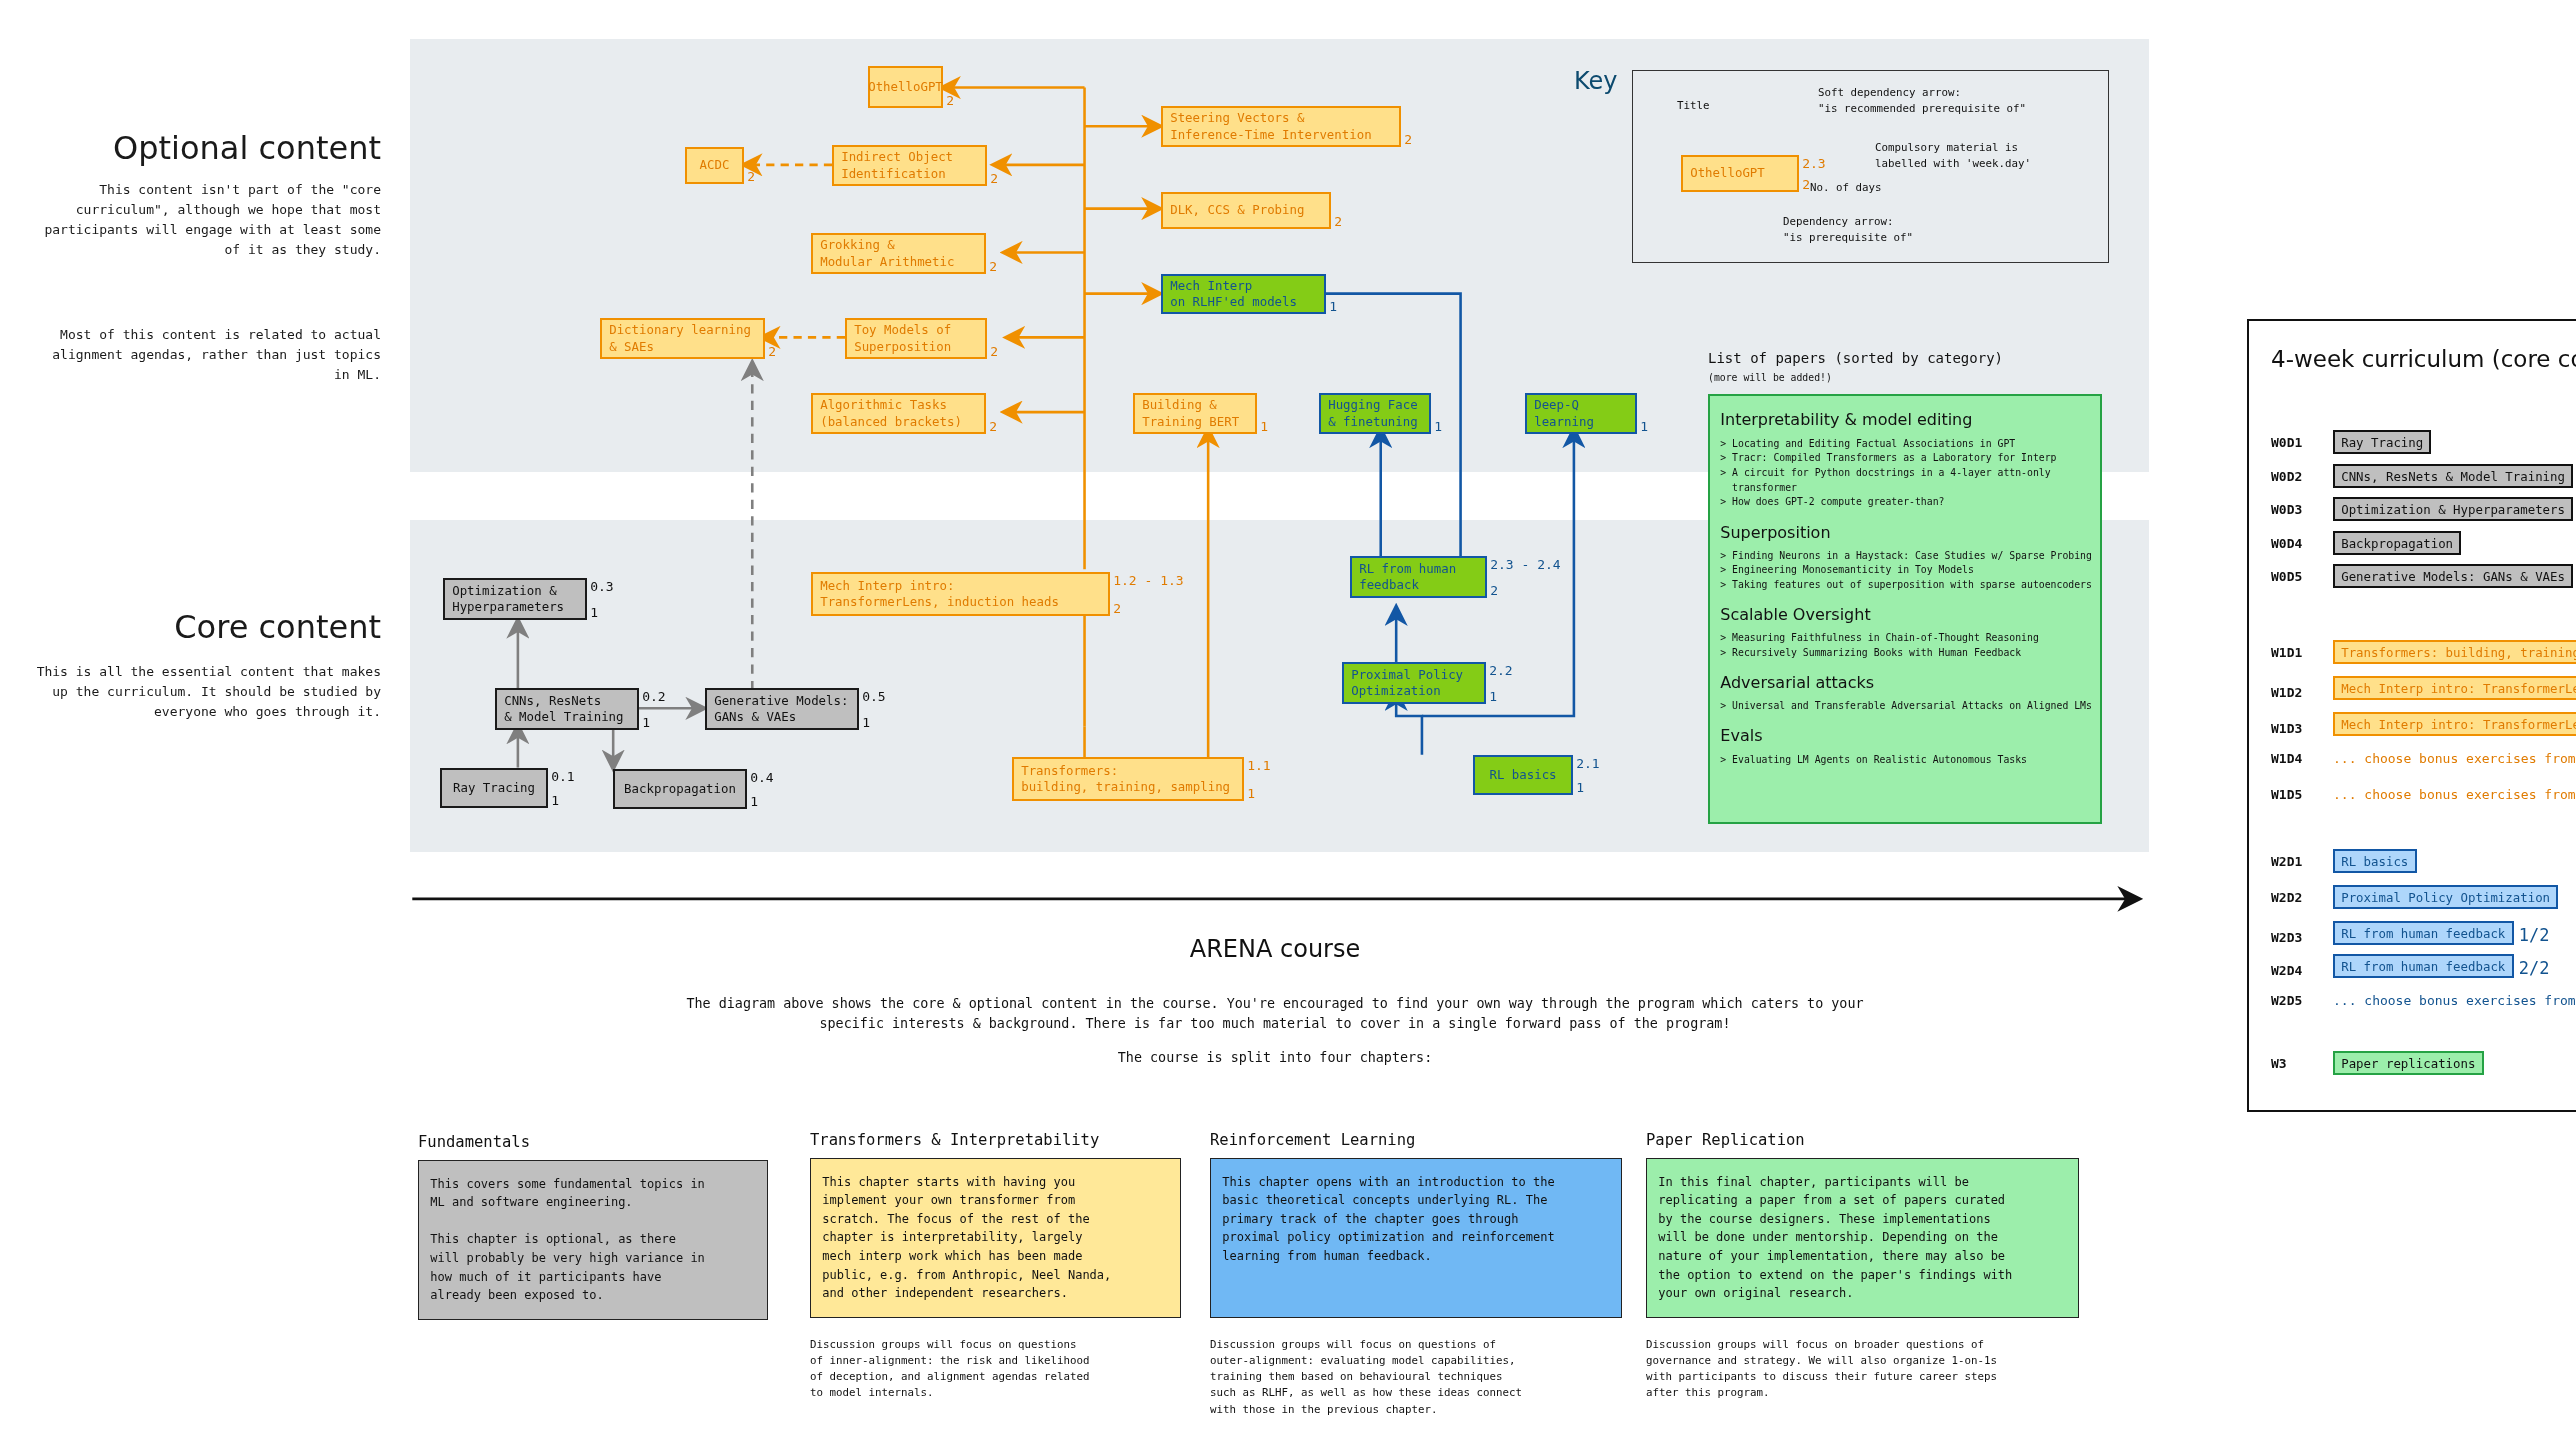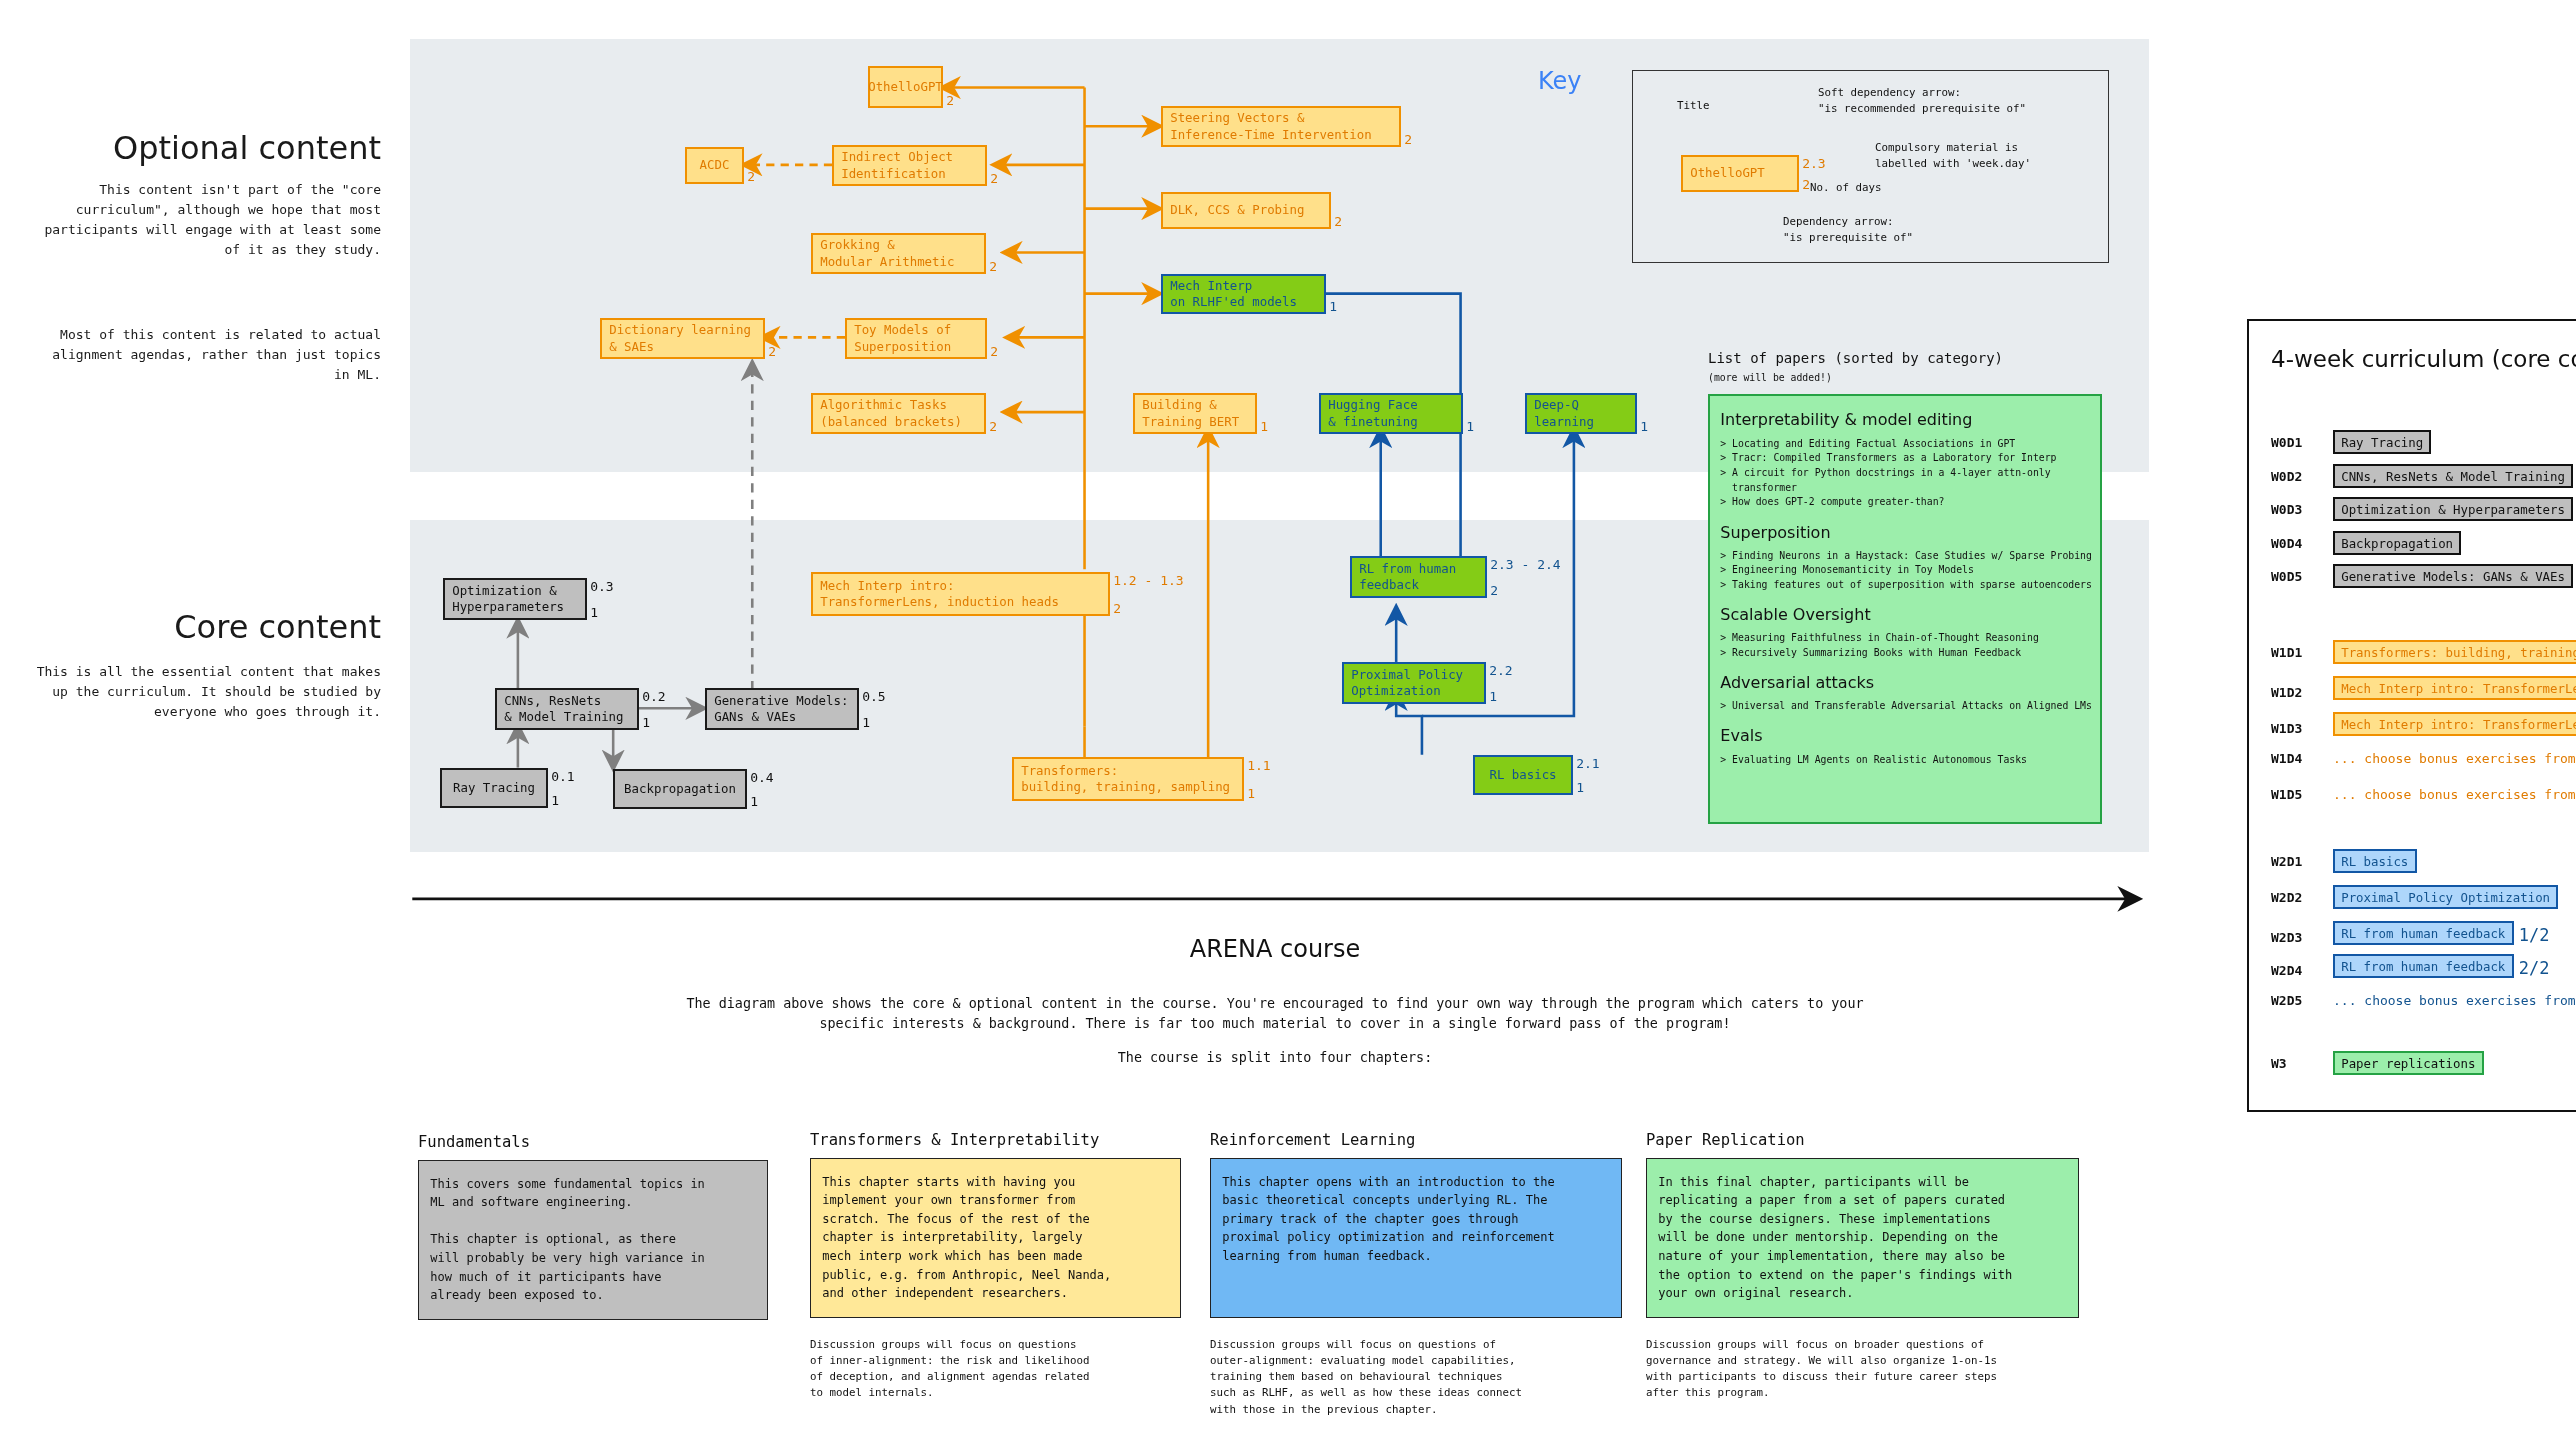--- a/index.html
+++ b/index.html
@@ -43,21 +43,21 @@
     position:absolute; font-size:13px; white-space:nowrap;
   }
   .tagTR { left:100%; top:-2.1px; margin-left:5.2px; }
   .tagBR { left:100%; bottom:-3.1px; margin-left:5.2px; }
   .grey .tagTR, .grey .tagBR { color:#111; }
   .orange .tagTR, .orange .tagBR { color:#e07b00; }
   .blue .tagTR, .blue .tagBR { color:#12538f; }
 
   
   .keybox { border:1.5px solid #333; background:#e8ecef; }
-  .keyword { font-family:"DejaVu Sans", sans-serif; font-size:24px; color:#3b82f6; }
+  .keyword { font-family:"DejaVu Sans", sans-serif; font-size:24px; color:#0c4a6e;margin-left:36px; }
   .keylabel { font-size:10.8px; color:#111; line-height:1.45; white-space:pre; }
 
   
   .papers-title { font-size:14px; color:#111; }
   .papers-sub   { font-size:9.8px; color:#111; }
   .greenbox { background:#9ceeab; border:2.6px solid #25a244; }
   .green-h  { font-size:16px; color:#111; font-family:"DejaVu Sans", sans-serif;}
   .green-li { font-size:9.8px; color:#111; line-height:1.5; white-space:pre; }
 
   
@@ -263,21 +263,21 @@
 (balanced brackets)</span>
   <span class="tagBR">2</span>
 </div>
 
 <div class="node orange" style="left:1133px; top:393px; width:124px; height:41px;">
   <span>Building &amp;
 Training BERT</span>
   <span class="tagBR">1</span>
 </div>
 
-<div class="node blue" style="left:1319px; top:393px; width:144px; height:41px;">
+<div class="node blue" style="left:1319px; top:393px; width:112px; height:41px;">
   <span>Hugging Face
 &amp; finetuning</span>
   <span class="tagBR">1</span>
 </div>
 
 <div class="node blue" style="left:1525px; top:393px; width:112px; height:41px;">
   <span>Deep-Q
 learning</span>
   <span class="tagBR">1</span>
 </div>

